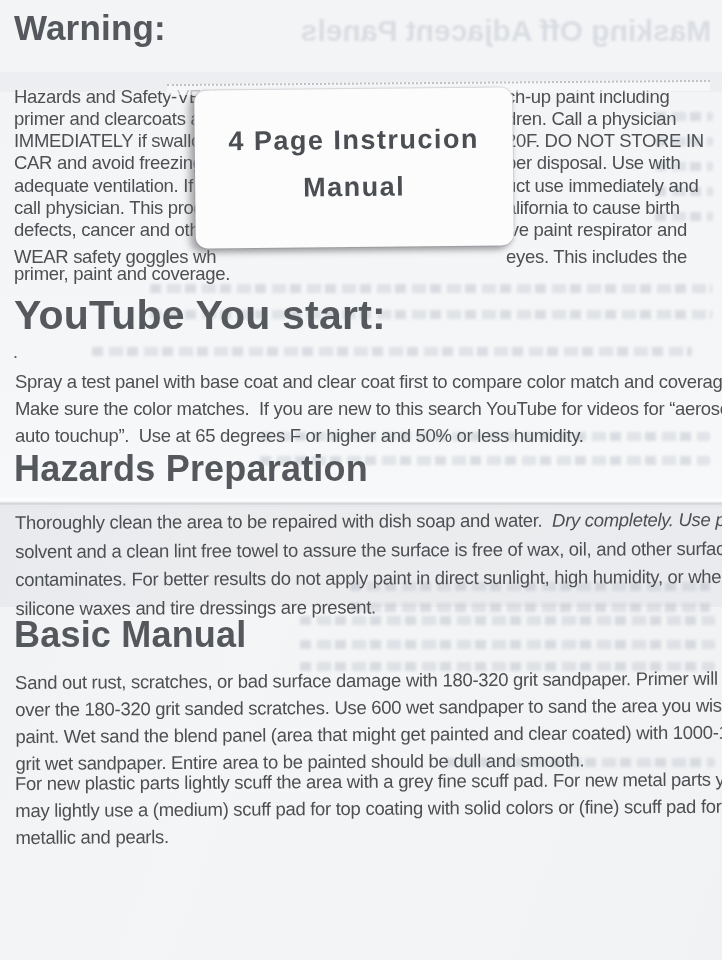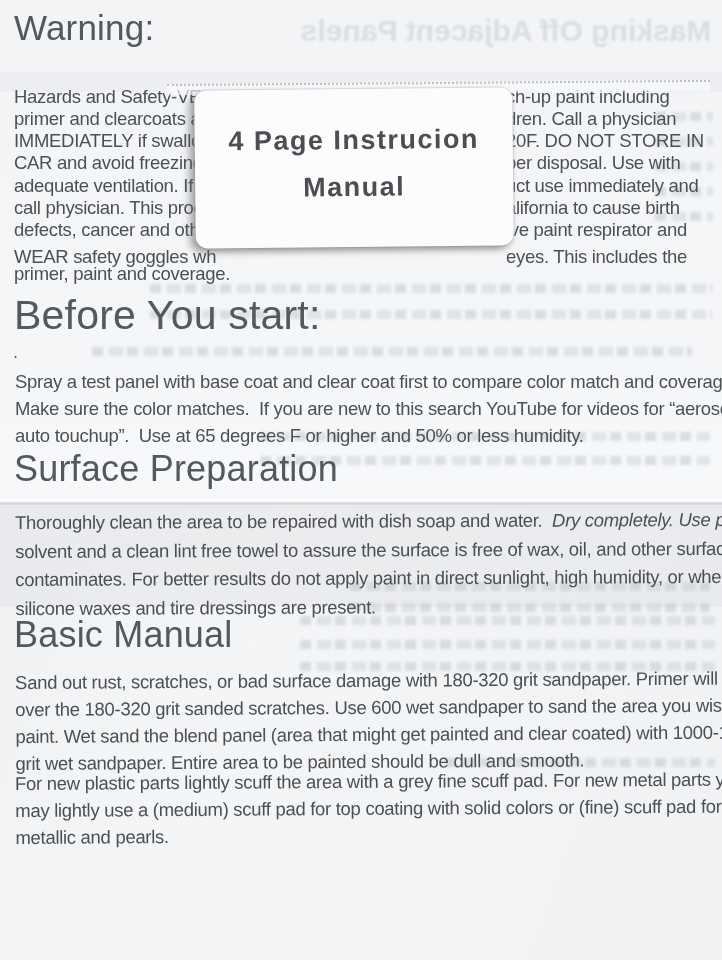--- a/index.html
+++ b/index.html
@@ -12,21 +12,21 @@
   .abs{position:absolute;}
   
   .sheet-top{left:0;top:0;width:722px;height:500px;
     background:linear-gradient(180deg,#f3f4f6 0%,#f5f6f7 70%,#f7f8f9 100%);}
   .fold{left:0;top:497px;width:722px;height:11px;
     background:linear-gradient(180deg,rgba(255,255,255,0) 0%,rgba(255,255,255,.95) 35%,rgba(201,203,207,.85) 62%,rgba(228,229,232,.6) 78%,rgba(240,241,243,0) 100%);}
   .prep-band{left:0;top:506px;width:722px;height:101px;background:rgba(198,202,209,.18);}
   .warn-band{left:0;top:72px;width:722px;height:20px;background:rgba(200,204,211,.14);}
 
   
-  .h1{font-weight:400;color:#54575b;letter-spacing:.2px;white-space:pre;}
+  .h1{font-weight:700;color:#54575b;letter-spacing:.2px;white-space:pre;}
   #warning-heading{left:14px;top:8px;font-size:35px;}
   #bys-heading{left:14px;top:292px;font-size:41px;color:#55585c;}
   #sp-heading{left:14px;top:448px;font-size:36px;}
   #bs-heading{left:14px;top:614px;font-size:36px;}
 
   
   .wrow{position:absolute;left:14px;width:700px;font-size:18.5px;letter-spacing:-.3px;white-space:pre;}
   .wl{display:inline-block;width:492px;overflow:hidden;vertical-align:top;white-space:pre;}
   .wr{display:inline-block;vertical-align:top;white-space:pre;}
 
@@ -97,29 +97,29 @@
 <div class="wrow" style="top:219px;"><span class="wl">defects, cancer and othe</span><span class="wr">ive paint respirator and</span></div>
 <div class="wrow" style="top:246px;"><span class="wl">WEAR safety goggles wh</span><span class="wr">eyes. This includes the</span></div>
 <div class="wrow" style="top:263px;">primer, paint and coverage.</div>
 
 <div class="abs" id="perf-strip"></div>
 <div class="abs" id="sticker">
   <p class="s1">4 Page Instrucion</p>
   <p class="s2">Manual</p>
 </div>
 
-<div class="abs h1" id="bys-heading">Before You start:</div>
+<div class="abs h1" id="bys-heading">YouTube You start:</div>
 <div class="abs" id="stray-dot">.</div>
 <div class="para" id="bys-para">
   <div class="pline">Spray a test panel with base coat and clear coat first to compare color match and coverage.</div>
   <div class="pline">Make sure the color matches.  If you are new to this search YouTube for videos for “aerosol</div>
   <div class="pline">auto touchup”.  Use at 65 degrees F or higher and 50% or less humidity.</div>
 </div>
 
-<div class="abs h1" id="sp-heading">Surface Preparation</div>
+<div class="abs h1" id="sp-heading">Hazards Preparation</div>
 <div class="para" id="sp-para">
   <div class="pline"><span>Thoroughly clean the area to be repaired with dish soap and water.  </span><span class="ital">Dry completely. Use prep</span></div>
   <div class="pline">solvent and a clean lint free towel to assure the surface is free of wax, oil, and other surface</div>
   <div class="pline">contaminates. For better results do not apply paint in direct sunlight, high humidity, or where</div>
   <div class="pline">silicone waxes and tire dressings are present.</div>
 </div>
 
 <div class="abs h1" id="bs-heading">Basic Manual</div>
 <div class="para" id="bs-para">
   <div class="pline">Sand out rust, scratches, or bad surface damage with 180-320 grit sandpaper. Primer will cover</div>

